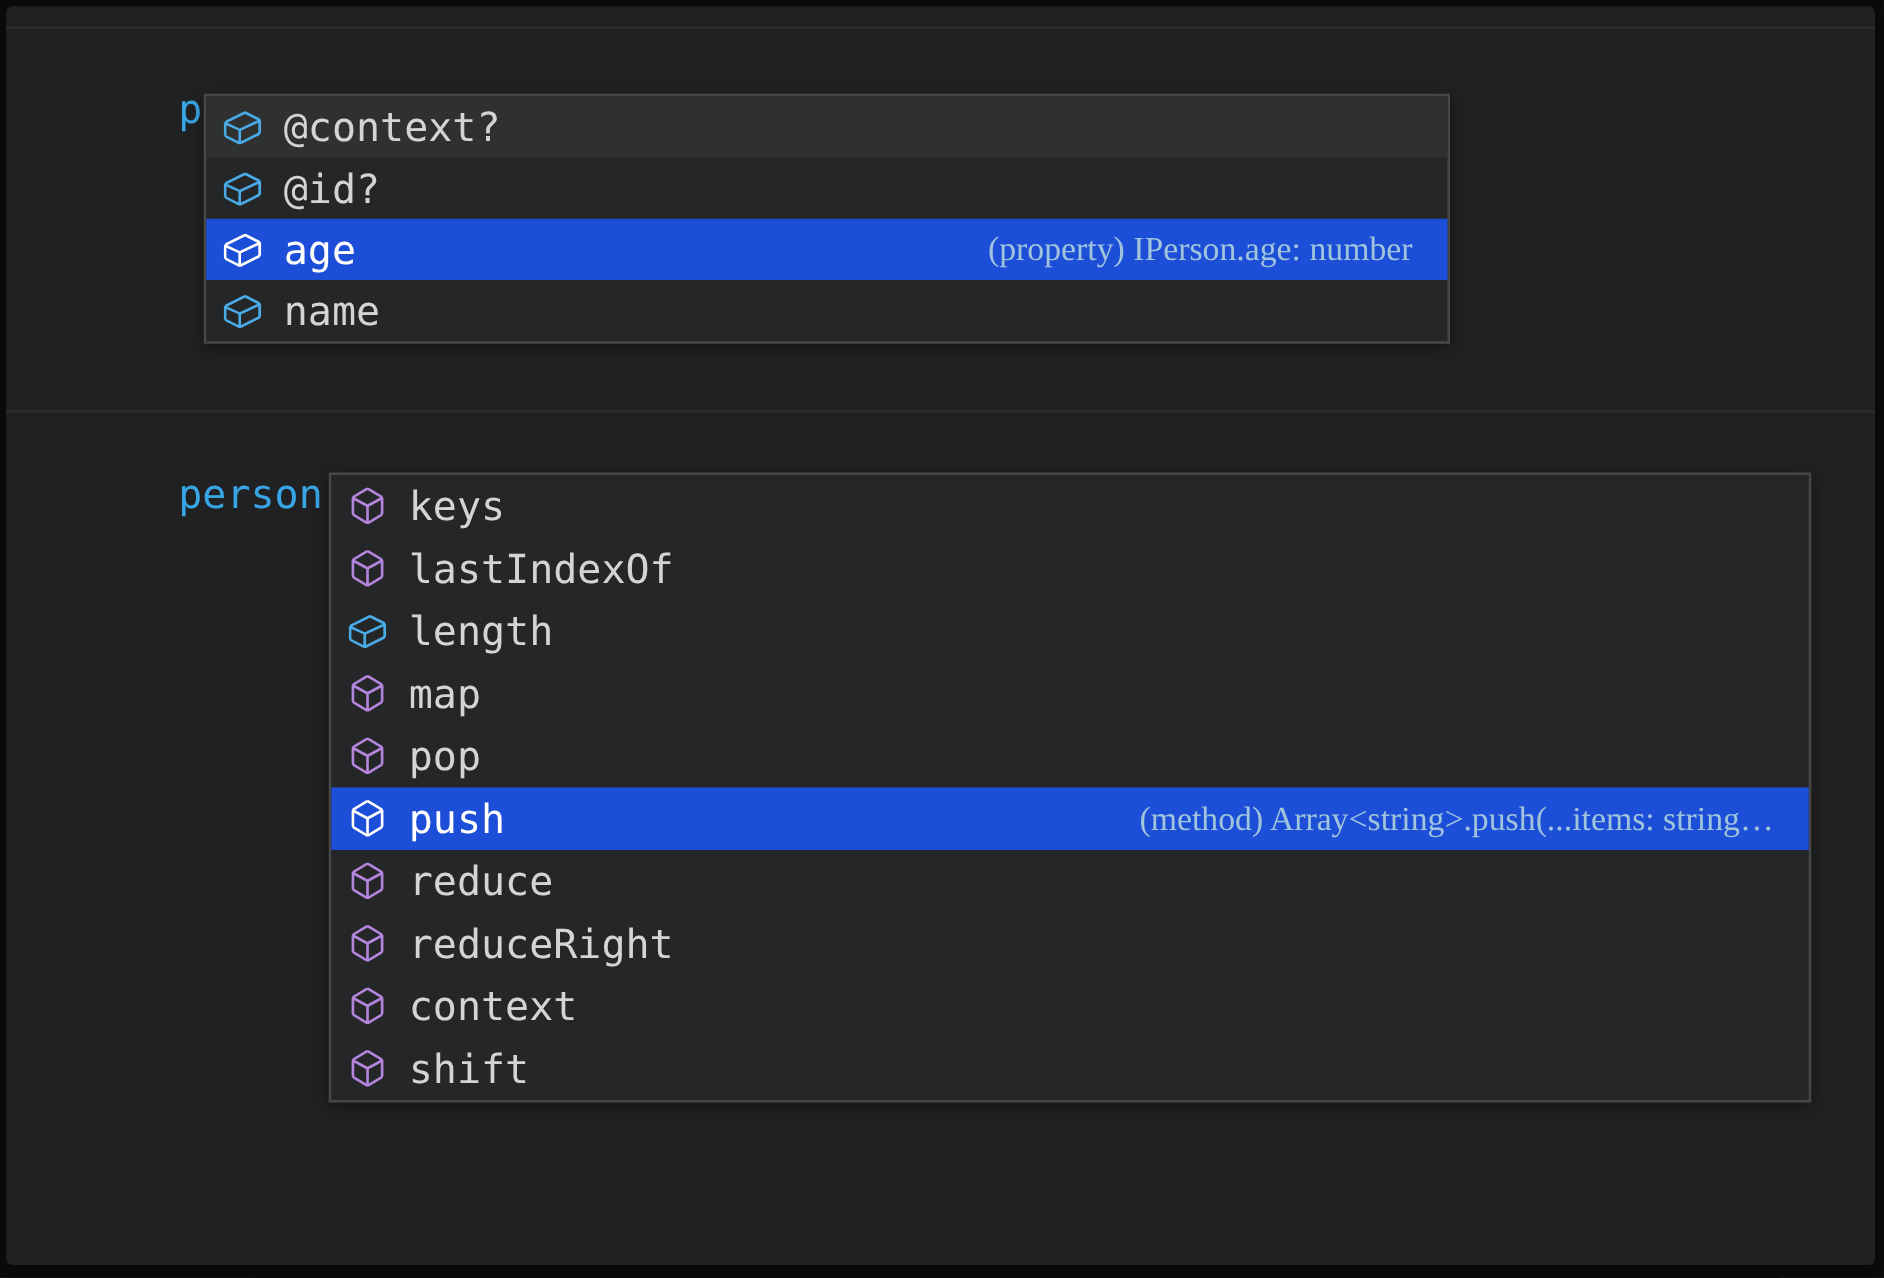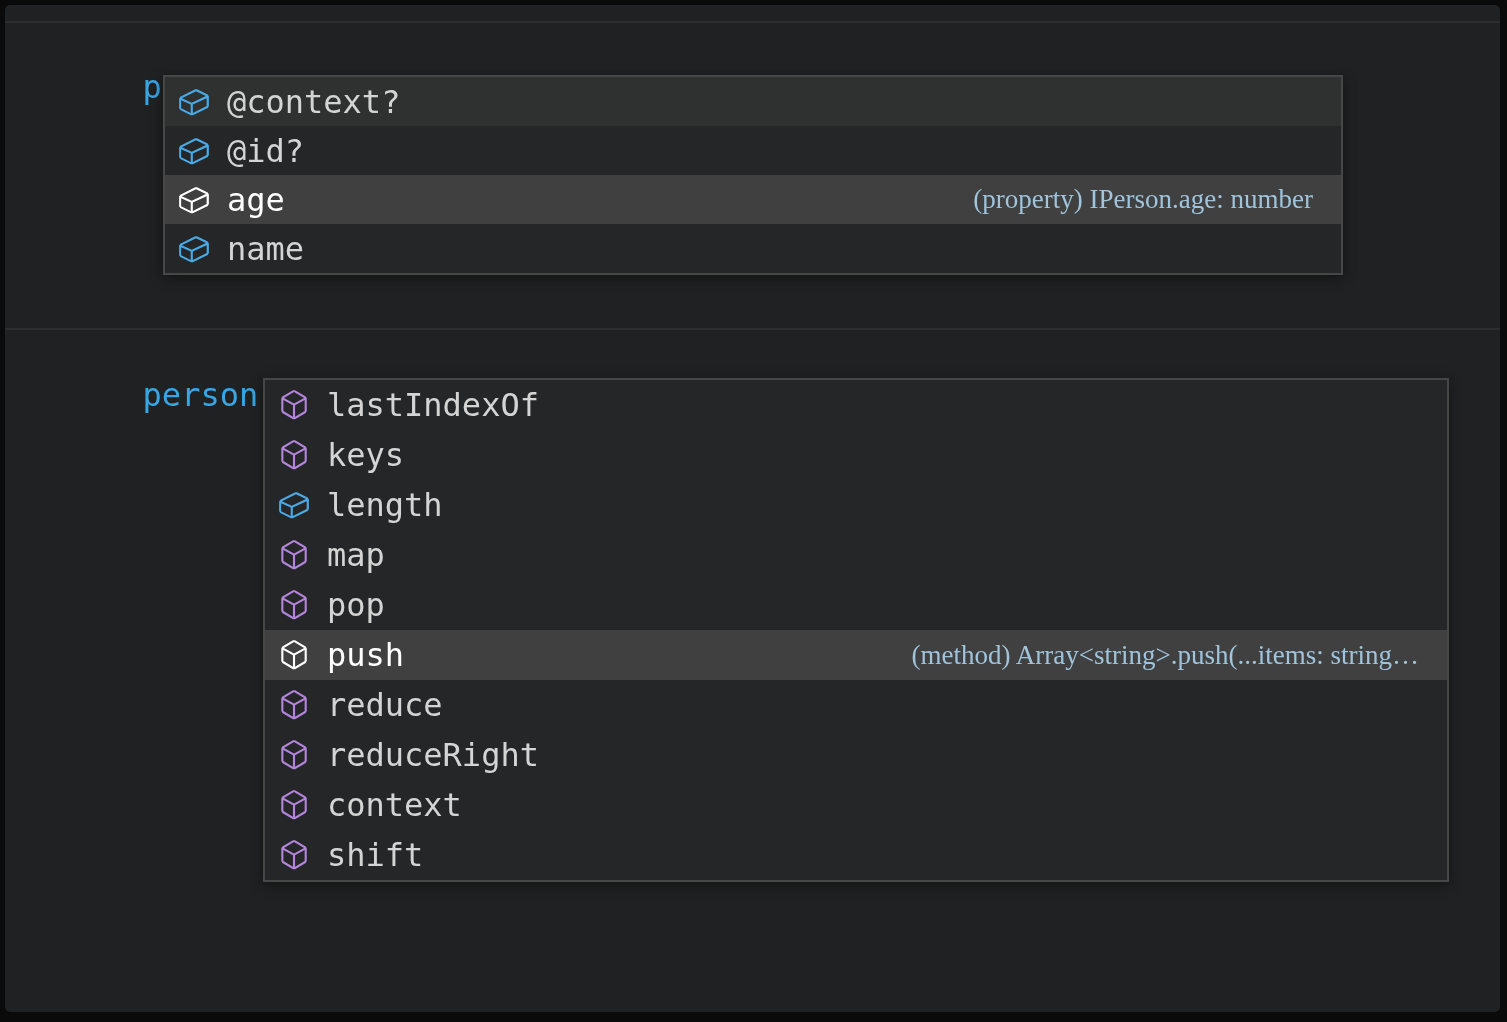--- a/index.html
+++ b/index.html
@@ -56,21 +56,21 @@
   }
   .suggest .row {
     display: flex;
     align-items: center;
     padding-left: 12px;
     cursor: pointer;
   }
   #suggest-person .row { height: 49px; }
   #suggest-name   .row { height: 50px; }
   .row.hovered  { background: #2e3130; }
-  .row.selected { background: #404040; }
+  .row.selected { background: #1d4ed8; }
   .kind-icon {
     width: 34px; height: 34px;
     flex: 0 0 34px;
     margin-right: 16px;
   }
   .icon-field  .glyph { fill: #4aaae6; }
   .icon-method .glyph { fill: #b485dc; }
   .row.selected .kind-icon .glyph { fill: #ffffff; }
   .label {
     font-size: 32px;
@@ -103,21 +103,21 @@
 
 <div class="frame">
   <div class="editor">
 
     <div class="line-sep" style="top:16px"></div>
 
     <div class="code-line" style="top:19px">
       <span class="tok-var">person</span><span class="tok-punct squiggle">.</span><span class="tok-punct squiggle">;</span>
     </div>
 
-    <div class="suggest" id="suggest-person" style="left:158px; top:70px; width:1180px;">
+    <div class="suggest" id="suggest-person" style="left:158px; top:70px; width:997px;">
       <div class="row hovered">
         <svg class="kind-icon icon-field" viewBox="0 0 16 16">
             <use class="glyph" href="#codicon-field"></use>
           </svg>
         <span class="label">@context?</span>
       </div>
       <div class="row">
         <svg class="kind-icon icon-field" viewBox="0 0 16 16">
             <use class="glyph" href="#codicon-field"></use>
           </svg>
@@ -142,27 +142,27 @@
 
     <div class="code-line" style="top:327px">
       <span class="tok-var">person</span><span class="tok-punct">.</span><span class="tok-prop">name</span><span class="tok-punct squiggle">.</span><span class="tok-punct squiggle">;</span>
     </div>
 
     <div class="suggest" id="suggest-name" style="left:258px; top:373px; width:1186px;">
       <div class="row">
         <svg class="kind-icon icon-method" viewBox="0 0 16 16">
             <use class="glyph" href="#codicon-method"></use>
           </svg>
+        <span class="label">keys</span>
+      </div>
+      <div class="row">
+        <svg class="kind-icon icon-method" viewBox="0 0 16 16">
+            <use class="glyph" href="#codicon-method"></use>
+          </svg>
         <span class="label">lastIndexOf</span>
-      </div>
-      <div class="row">
-        <svg class="kind-icon icon-method" viewBox="0 0 16 16">
-            <use class="glyph" href="#codicon-method"></use>
-          </svg>
-        <span class="label">keys</span>
       </div>
       <div class="row">
         <svg class="kind-icon icon-field" viewBox="0 0 16 16">
             <use class="glyph" href="#codicon-field"></use>
           </svg>
         <span class="label">length</span>
       </div>
       <div class="row">
         <svg class="kind-icon icon-method" viewBox="0 0 16 16">
             <use class="glyph" href="#codicon-method"></use>

